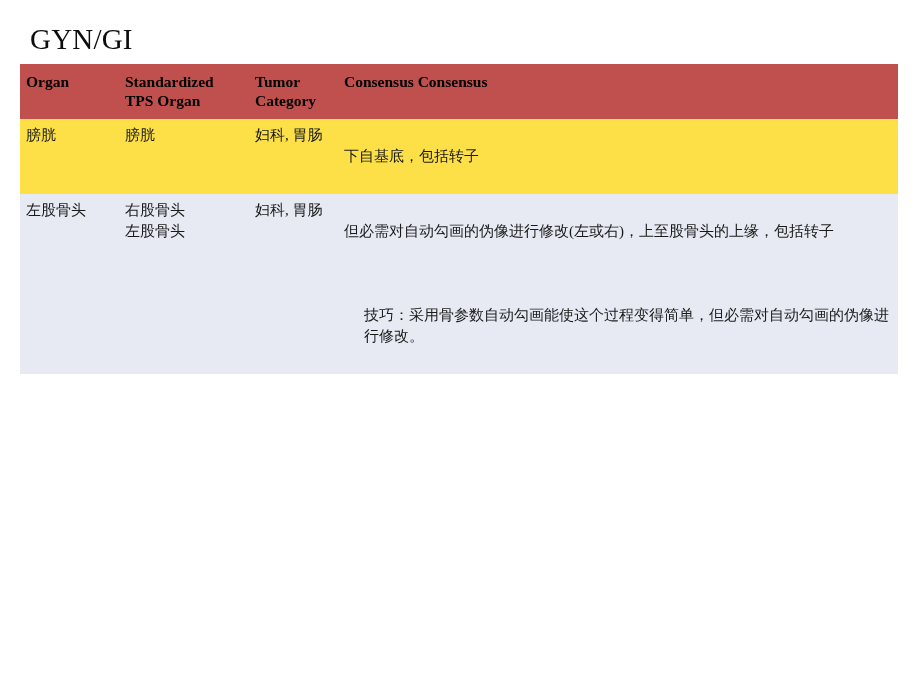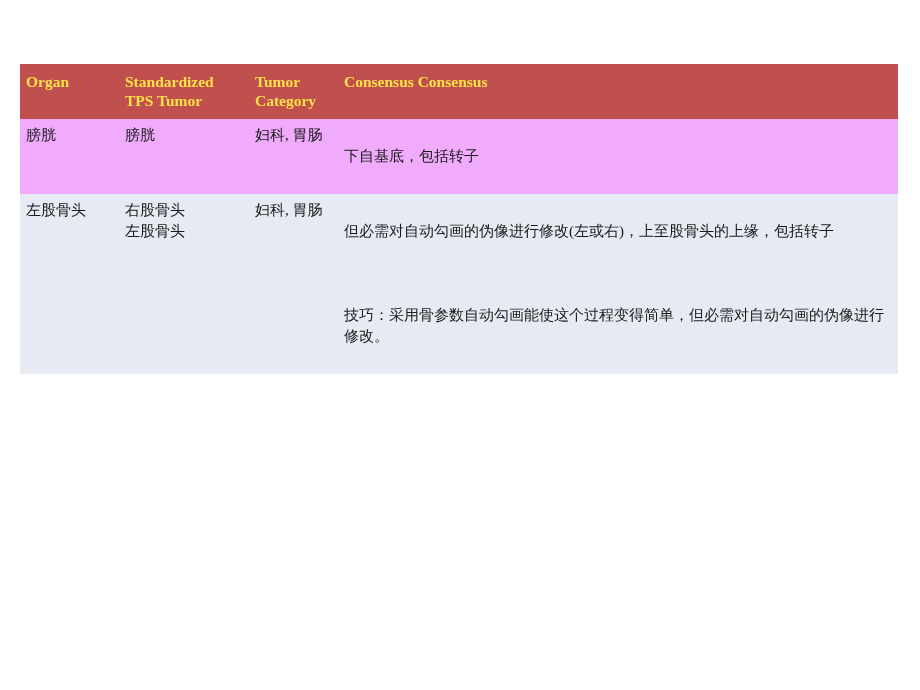--- a/index.html
+++ b/index.html
@@ -49,21 +49,21 @@
   #content-table col.c-def      { width: 559px; }
 
   
   #content-table thead tr {
     background: #c0504d;
   }
   #content-table thead th {
     padding: 8px 4px 9px 5px;
     text-align: left;
     vertical-align: top;
-    color: #fde047;
+    color: #000000;
     font-family: "Liberation Serif", "DejaVu Serif", serif;
     font-weight: bold;
     font-size: 15.5px;
     line-height: 19px;
     border: 0;
     white-space: pre-line;
   }
   #content-table thead th.first { padding-left: 6px; }
 
   
@@ -72,62 +72,64 @@
     border: 0;
     color: #1a1a1a;
     font-family: "Liberation Serif", "DejaVu Serif", serif;
     font-size: 15px;
     line-height: 21px;
     padding: 6px 4px 6px 5px;
     white-space: pre-line;
   }
   #content-table tbody td.organ-cell { padding-left: 6px; }
 
-  #content-table tbody tr.band-dark { background: #f0abfc; }
+  #content-table tbody tr.band-dark { background: #fde047; }
   #content-table tbody tr.band-light { background: #e7eaf3; }
 
   
   .def-cell {
     position: relative;
     overflow: visible;
   }
   .def-text {
     white-space: nowrap;
   }
   .def-wrap {
     white-space: normal;
+    margin-left: 20px;
   }
   .def-gap {
     height: 21px;
   }
 
   
   tr[data-row="bladder"] td   { height: 36px; }
   tr[data-row="uterus"] td    { height: 54px; }
   tr[data-row="ovaries"] td   { height: 62px; }
   tr[data-row="femur"] td     { height: 132px; }
 </style>
 </head>
 <body>
 
 <div id="slide">
 
+  <div id="slide-title">GYN/GI</div>
 
   <table id="content-table">
     <colgroup>
       <col class="c-organ">
       <col class="c-tps">
       <col class="c-tumor">
       <col class="c-def">
     </colgroup>
     <thead>
       <tr>
         <th class="first">Organ</th>
         <th>Standardized
-TPS Tumor</th>
+TPS Organ</th>
         <th>Tumor
 Category</th>
         <th>Consensus Consensus</th>
       </tr>
     </thead>
     <tbody>
 
       <tr class="band-dark" data-row="bladder">
         <td class="organ-cell">膀胱</td>
         <td>膀胱</td>

